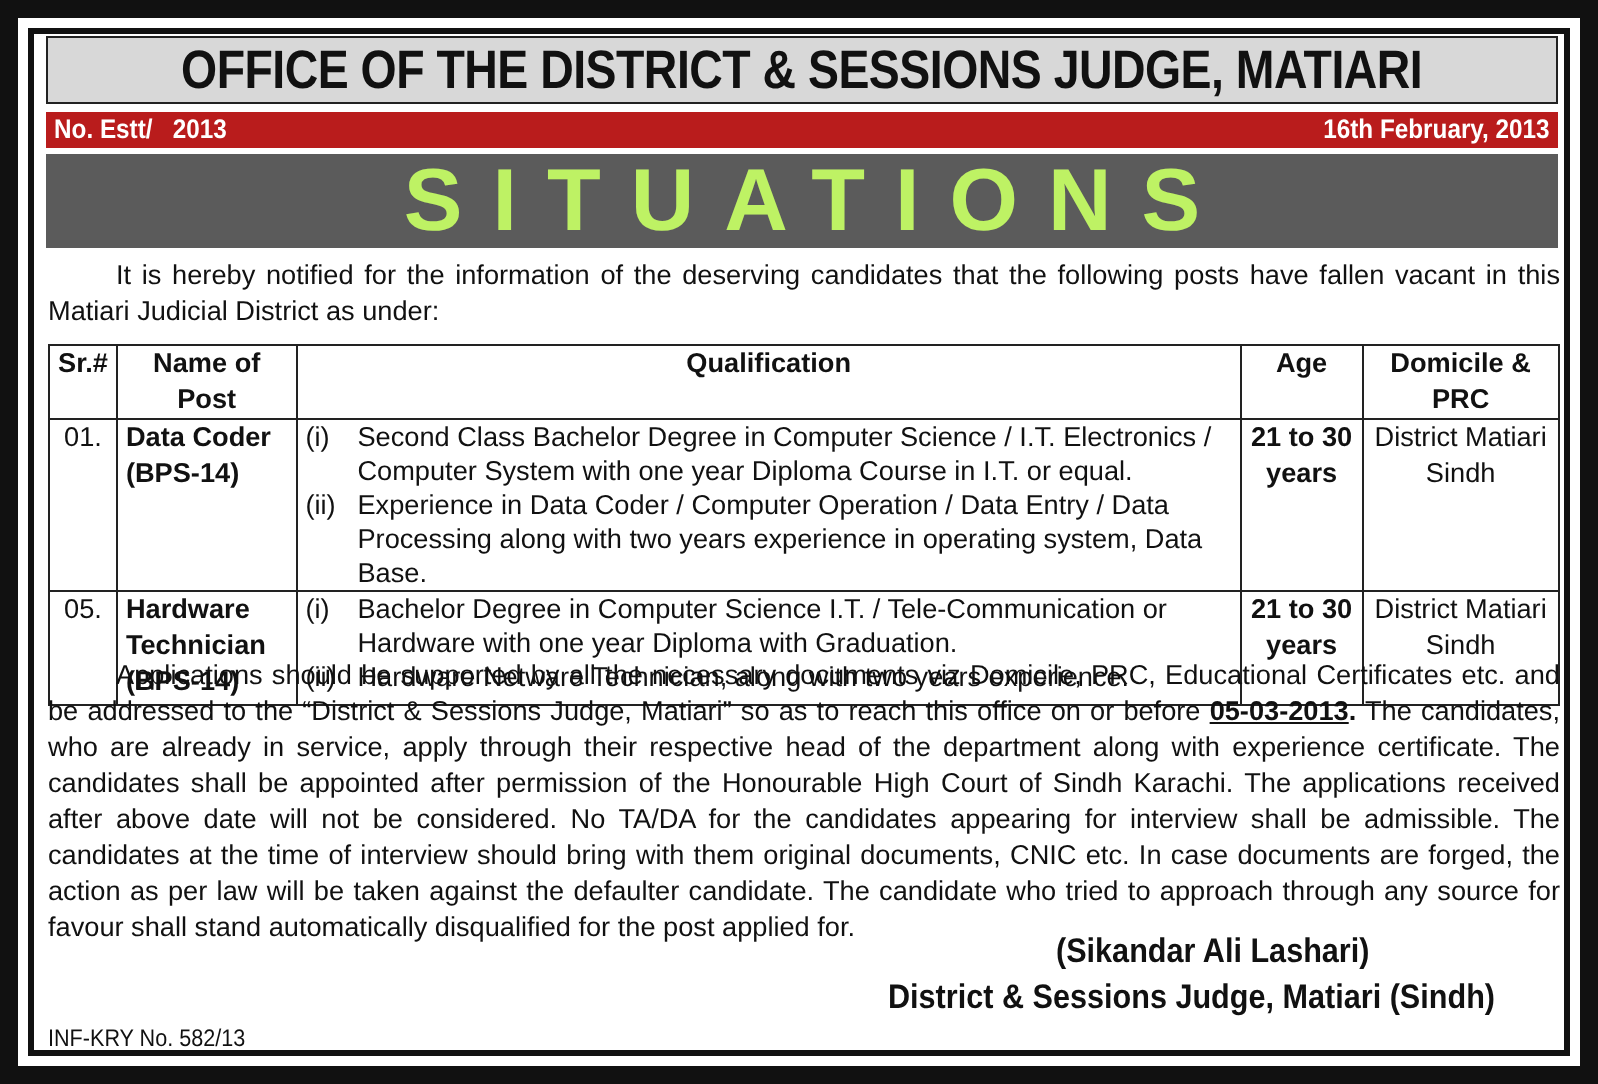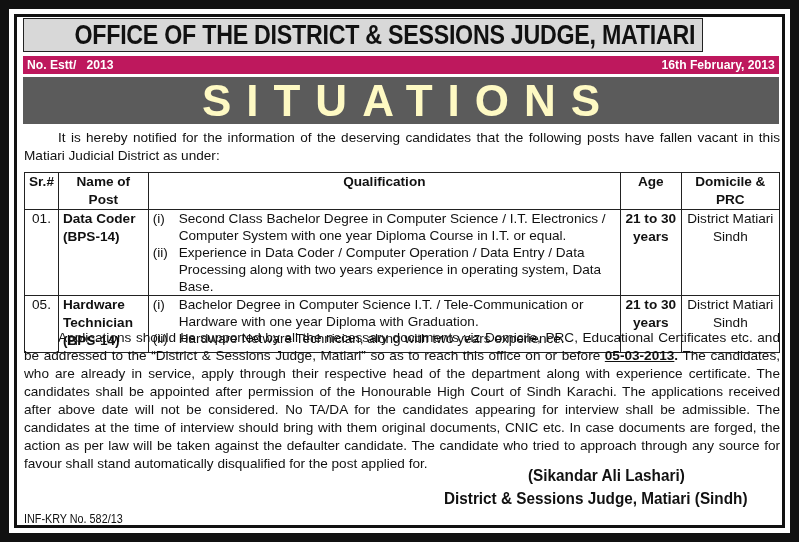--- a/index.html
+++ b/index.html
@@ -1,25 +1,25 @@
 <!DOCTYPE html>
 <html><head>
 <meta charset="utf-8">
 <style>
   html,body{margin:0;padding:0;background:#fff;}
   body{width:799px;height:542px;overflow:hidden;position:relative;font-family:"Liberation Sans","DejaVu Sans",sans-serif;color:#111;}
   .frame-outer{position:absolute;left:0;top:0;width:799px;height:542px;box-sizing:border-box;border:9px solid #111;background:#fff;}
   .frame-inner{position:absolute;left:14px;top:14px;right:14px;bottom:14px;border:3px solid #111;background:#fff;}
-  .title-band{position:absolute;left:23px;top:18px;width:680px;height:34px;background:#d8d8d8;border:1px solid #222;box-sizing:border-box;text-align:center;}
+  .title-band{position:absolute;left:23px;top:18px;width:756px;height:34px;background:#d8d8d8;border:1px solid #222;box-sizing:border-box;text-align:center;}
   .title-band span{font-weight:bold;font-size:27px;line-height:33px;letter-spacing:-0.3px;display:inline-block;transform:scaleX(0.86);transform-origin:center;white-space:nowrap;}
-  .ref-bar{position:absolute;left:23px;top:56px;width:756px;height:18px;background:#be185d;color:#fff;font-size:13.5px;font-weight:bold;line-height:18px;box-sizing:border-box;padding:0 3px;}
+  .ref-bar{position:absolute;left:23px;top:56px;width:756px;height:18px;background:#b91c1c;color:#fff;font-size:13.5px;font-weight:bold;line-height:18px;box-sizing:border-box;padding:0 3px;}
   .ref-bar .left{position:absolute;left:4px;top:0;transform:scaleX(0.9);transform-origin:left;white-space:pre;}
   .ref-bar .right{position:absolute;right:4px;top:0;transform:scaleX(0.9);transform-origin:right;white-space:nowrap;}
   .situations-band{position:absolute;left:23px;top:77px;width:756px;height:47px;background:#5b5b5b;text-align:center;}
-  .situations-band span{color:#fef9c3;font-weight:bold;font-size:44px;line-height:47px;letter-spacing:15px;display:inline-block;padding-left:15px;}
+  .situations-band span{color:#bef264;font-weight:bold;font-size:44px;line-height:47px;letter-spacing:15px;display:inline-block;padding-left:15px;}
   .intro{position:absolute;left:24px;top:129px;width:756px;font-size:13.6px;line-height:18px;text-align:justify;}
   .intro p{margin:0;text-indent:34px;text-align:justify;text-align-last:left;}
   table.posts{position:absolute;left:24px;top:172px;width:756px;border-collapse:collapse;font-size:13.6px;padding-left:16px;}
   table.posts td,table.posts th{border:1.5px solid #222;vertical-align:top;padding:0 4px;}
   table.posts th{font-weight:bold;height:18px;line-height:18px;text-align:center;}
   table.posts th.name{text-align:center;margin-left:47px;}
   .c-sr{width:20px;text-align:center;}
   .c-name{width:81px;}
   .c-qual{width:470px;}
   .c-age{width:52px;text-align:center;}

